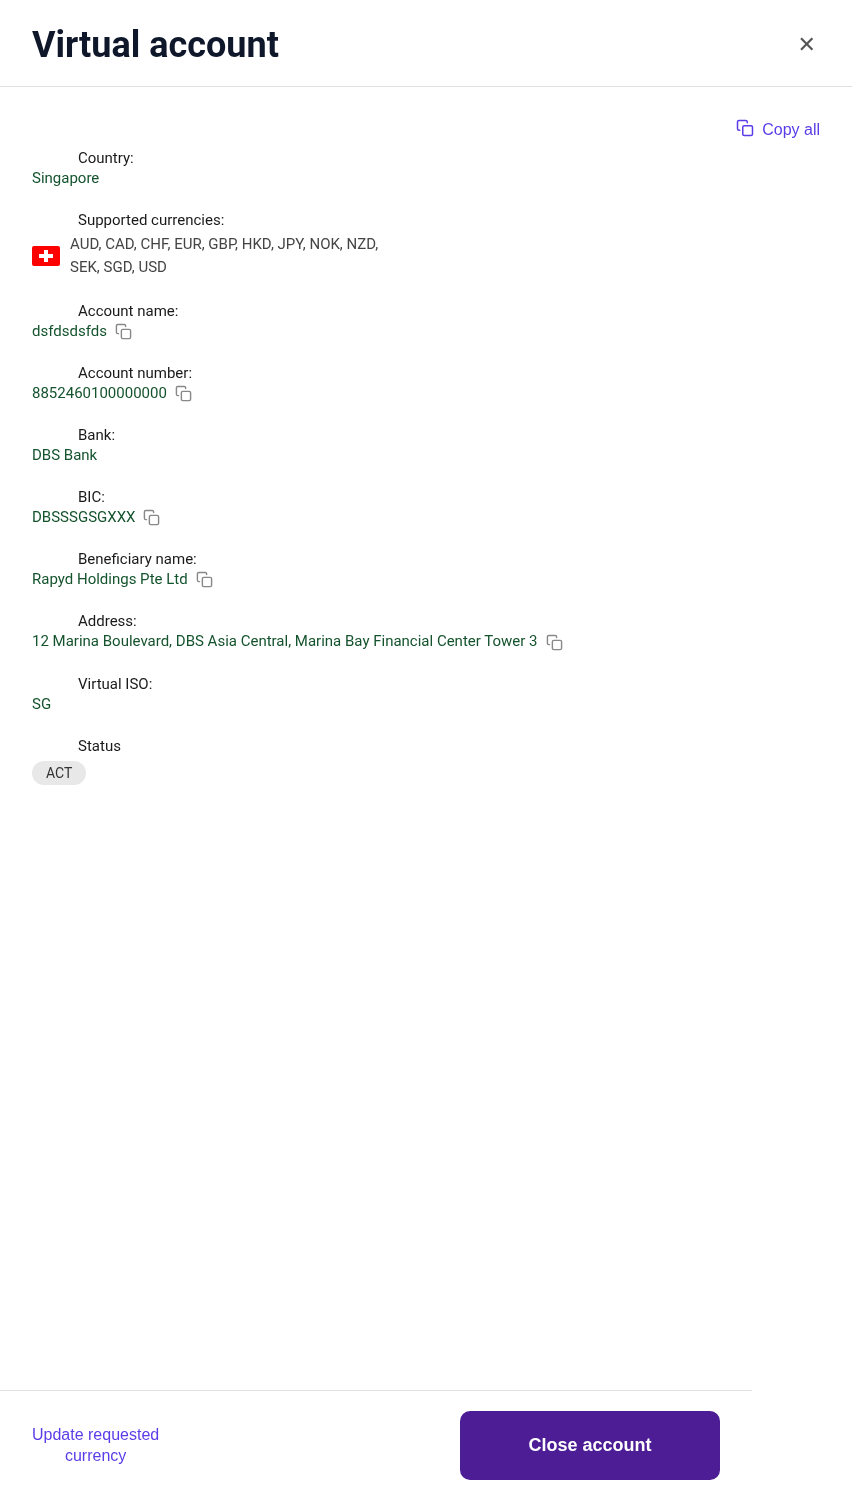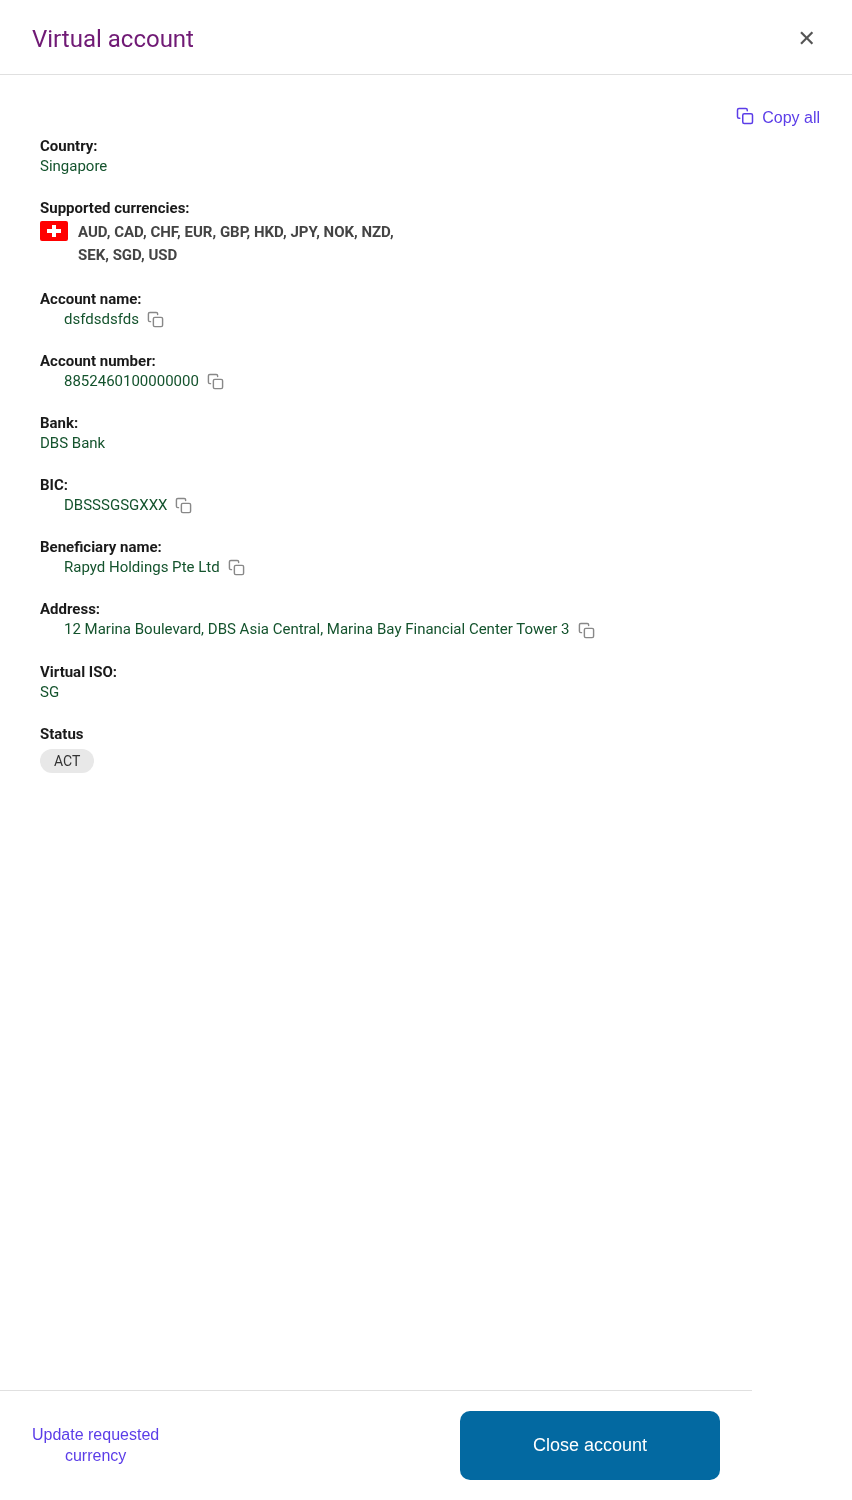--- a/index.html
+++ b/index.html
@@ -28,38 +28,38 @@
 
     .modal-header {
       display: flex;
       justify-content: space-between;
       align-items: center;
       padding: 24px 32px 20px 32px;
       border-bottom: 1px solid #e0e0e0;
     }
 
     .modal-title {
-      font-size: 24px;
-      font-weight: 400;
-      color: #701a75;
+      font-size: 36px;
+      font-weight: 700;
+      color: #0f172a;
     }
 
     .close-icon-btn {
       background: none;
       border: none;
       cursor: pointer;
       font-size: 22px;
       color: #555;
       padding: 4px;
       line-height: 1;
     }
 
     .modal-body {
       flex: 1;
-      padding: 16px 32px 120px 40px;
+      padding: 16px 32px 120px 32px;
       overflow-y: auto;
     }
 
     .copy-all-row {
       display: flex;
       justify-content: flex-end;
       padding: 16px 0 8px 0;
     }
 
     .copy-all-btn {
@@ -73,32 +73,32 @@
       font-size: 16px;
       font-weight: 500;
     }
 
     .field-block {
       margin-bottom: 24px;
     }
 
     .field-label {
       font-size: 15px;
-      font-weight: 700;
+      font-weight: 400;
       color: #1a1a1a;
       margin-bottom: 2px;
+      margin-left: 46px;
     }
 
     .field-value-row {
       display: flex;
       align-items: center;
       gap: 8px;
       font-size: 15px;
       color: #444;
-      margin-left: 24px;
     }
 
     .field-value {
       font-size: 15px;
       color: #14532d;
     }
 
     .copy-icon-btn {
       background: none;
       border: none;
@@ -106,24 +106,23 @@
       color: #888;
       font-size: 16px;
       padding: 0;
       line-height: 1;
       display: inline-flex;
       align-items: center;
     }
 
     .currencies-row {
       display: flex;
-      align-items: flex-start;
+      align-items: center;
       gap: 10px;
       margin-top: 4px;
-      font-weight: bold;
     }
 
     .currencies-text {
       font-size: 15px;
       color: #444;
       line-height: 1.5;
     }
 
     .status-badge {
       display: inline-block;
@@ -153,27 +152,27 @@
       border: none;
       cursor: pointer;
       color: #5b3de8;
       font-size: 16px;
       font-weight: 500;
       text-align: center;
       line-height: 1.3;
     }
 
     .close-account-btn {
-      background: #0369a1;
+      background: #4c1d95;
       color: white;
       border: none;
       border-radius: 10px;
       padding: 24px 40px;
       font-size: 18px;
-      font-weight: 400;
+      font-weight: 700;
       cursor: pointer;
       min-width: 260px;
     }
 
     
     .swiss-flag {
       width: 28px;
       height: 20px;
       flex-shrink: 0;
     }

